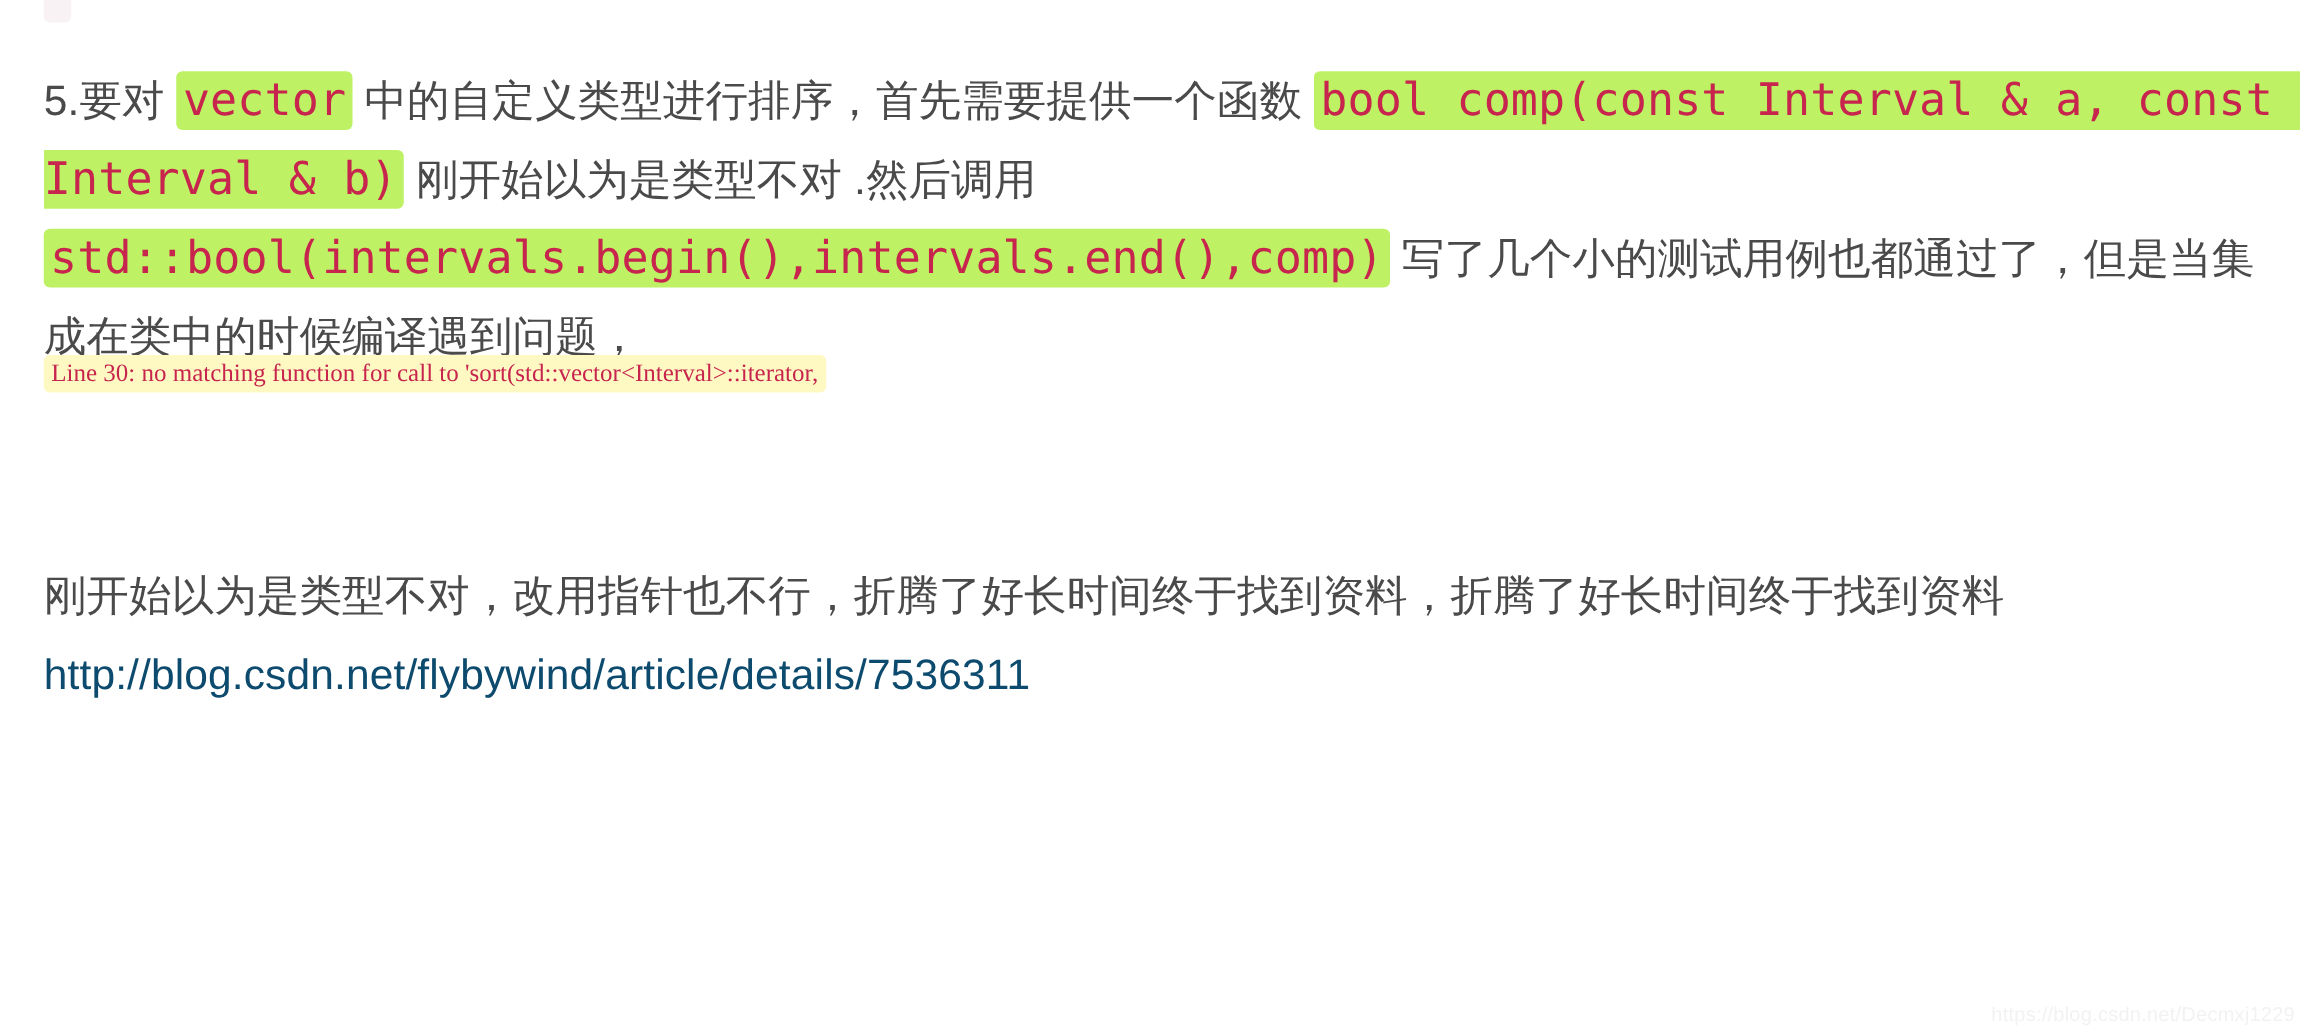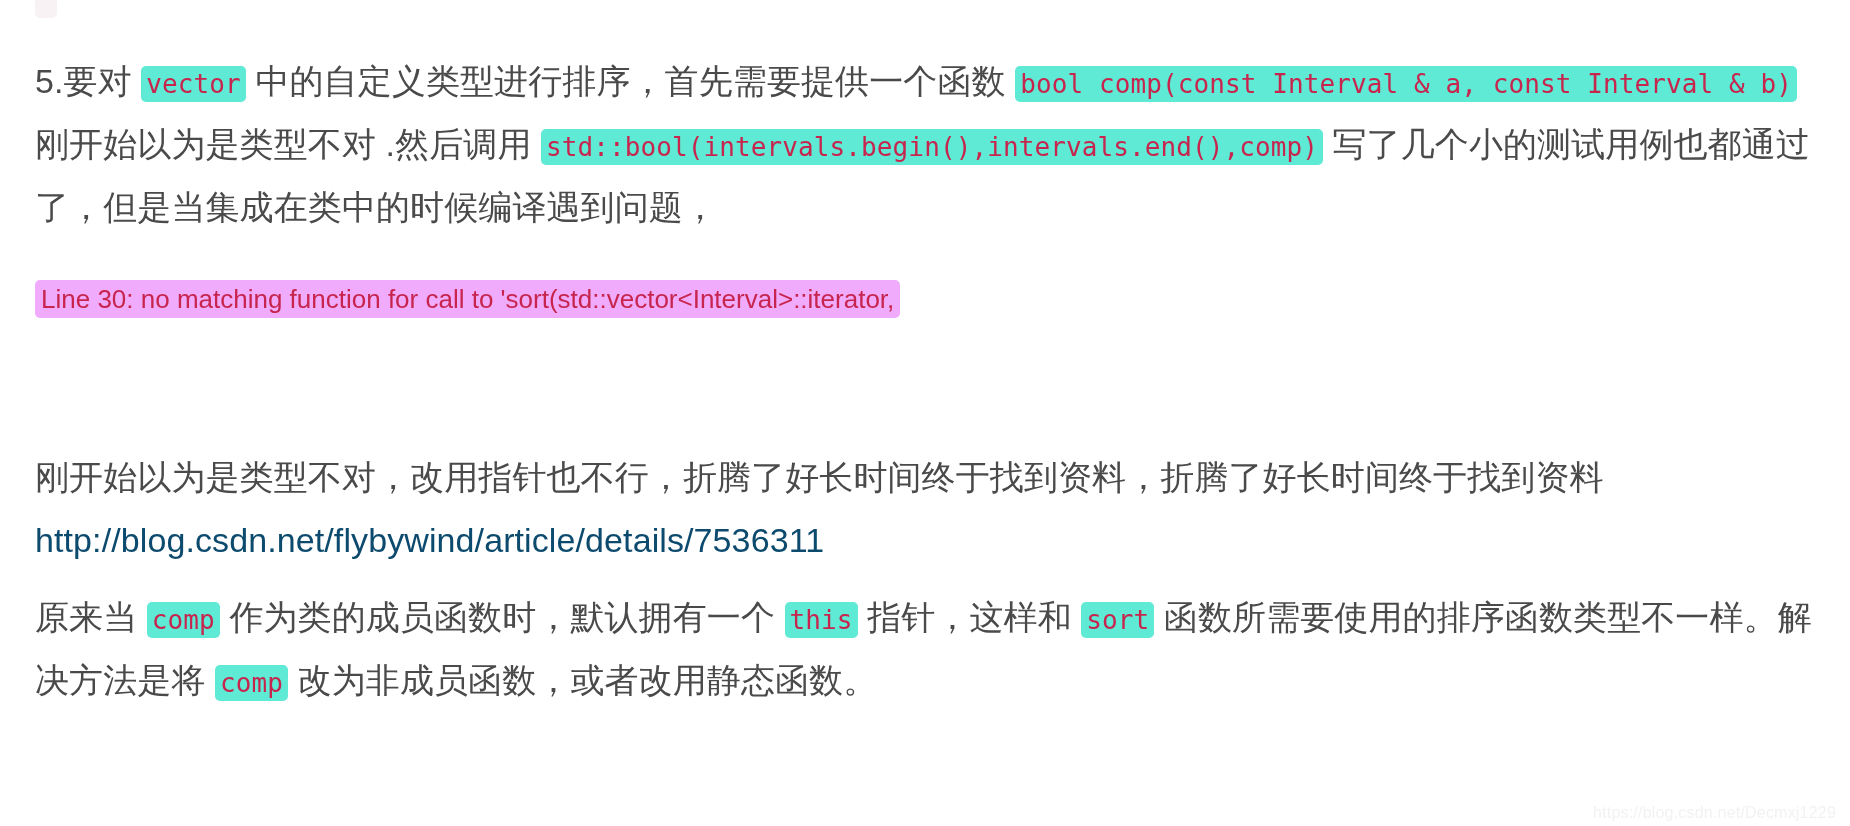--- a/index.html
+++ b/index.html
@@ -67,34 +67,34 @@
 
   .p-conclusion {
     position: absolute;
     left: 35px;
     top: 552px;
     width: 1790px;
   }
 
   code, .code {
     font-family: "DejaVu Sans Mono", "Liberation Mono", monospace;
-    background-color: #5eead4;
+    background-color: #bef264;
     color: #c7254e;
-    font-size: 26px;
+    font-size: 36px;
     padding: 3px 5px;
     border-radius: 5px;
     white-space: pre-wrap;
     line-height: 56px;
   }
 
   .errcode {
-    font-family: Liberation Sans, sans-serif;
-    background-color: #f0abfc;
+    font-family: Liberation Serif, serif;
+    background-color: #fef9c3;
     color: #c7254e;
-    font-size: 26px;
+    font-size: 20px;
     line-height: 54px;
     padding: 4px 6px;
     border-radius: 5px;
   }
 
   a.link {
     color: #0c4a6e;
     text-decoration: none;
     font-size: 34px;
   }
@@ -118,17 +118,16 @@
   <div class="top-code-stub"></div>
 
   <p class="para p-intro"><span>5.要对 </span><code>vector</code><span> 中的自定义类型进行排序，首先需要提供一个函数 </span><code>bool comp(const Interval &amp; a, const Interval &amp; b)</code><span> 刚开始以为是类型不对 .然后调用 </span><code>std::bool(intervals.begin(),intervals.end(),comp)</code><span> 写了几个小的测试用例也都通过了，但是当集成在类中的时候编译遇到问题，</span></p>
 
   <div class="p-errorblock">
     <div style="margin-bottom:2px;"><span class="errcode"> Line 30: no matching function for call to 'sort(std::vector&lt;Interval&gt;::iterator,</span></div>
   </div>
 
   <p class="para p-middle"><span>刚开始以为是类型不对，改用指针也不行，折腾了好长时间终于找到资料，折腾了好长时间终于找到资料</span><a class="link" href="#">http://blog.csdn.net/flybywind/article/details/7536311</a></p>
 
-  <p class="para p-conclusion"><span>原来当 </span><code>comp</code><span> 作为类的成员函数时，默认拥有一个 </span><code>this</code><span> 指针，这样和 </span><code>sort</code><span> 函数所需要使用的排序函数类型不一样。解决方法是将 </span><code>comp</code><span> 改为非成员函数，或者改用静态函数。</span></p>
 
   <div class="watermark">https://blog.csdn.net/Decmxj1229</div>
 
 </div>
 
 </body></html>

